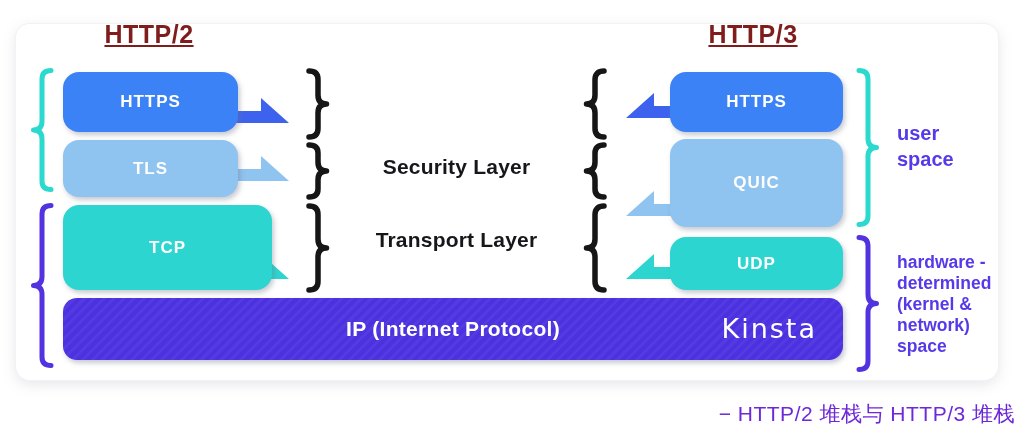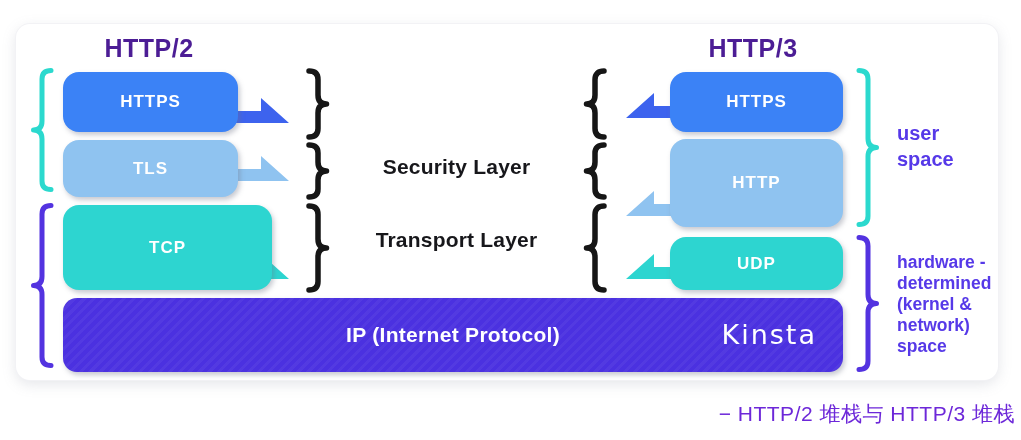--- a/index.html
+++ b/index.html
@@ -10,22 +10,22 @@
   }
   .stage { position: absolute; inset: 0; }
 
   .card {
     position: absolute; left: 16px; top: 24px; width: 982px; height: 356px;
     background: #ffffff; border-radius: 14px;
     box-shadow: 0 0 0 1px #f2f2f5, 0 4px 14px rgba(130,135,155,.22);
   }
 
   .stack-title {
-    position: absolute; top: 34px; width: 180px; text-align: center;
-    font-size: 25px; font-weight: 700; color: #4c1d95; letter-spacing: .5px;
+    position: absolute; top: 20px; width: 180px; text-align: center;
+    font-size: 25px; font-weight: 700; color: #7f1d1d; letter-spacing: .5px; text-decoration: underline;
   }
   .stack-title.left  { left: 59px; }
   .stack-title.right { left: 663px; }
 
   .proto-box {
     position: absolute; border-radius: 16px; z-index: 2;
     display: flex; align-items: center; justify-content: center;
     color: #ffffff; font-weight: 700; font-size: 17px; letter-spacing: 1px;
     box-shadow: 2px 3px 5px rgba(110,115,135,.38);
   }
@@ -39,21 +39,21 @@
 
   .r-https { left: 670px; top: 72px;  width: 173px; height: 60px; }
   .r-quic  { left: 670px; top: 139px; width: 173px; height: 88px; }
   .r-udp   { left: 670px; top: 237px; width: 173px; height: 53px; }
 
   .arrow { position: absolute; z-index: 1; width: 58px; height: 27px; }
   .a1l { left: 232px; top: 97px;  } .a2l { left: 232px; top: 155px; } .a3l { left: 232px; top: 253px; }
   .a1r { left: 625px; top: 92px;  } .a2r { left: 625px; top: 190px; } .a3r { left: 625px; top: 253px; }
 
   .ip-bar {
-    position: absolute; left: 63px; top: 298px; width: 780px; height: 74px;
+    position: absolute; left: 63px; top: 298px; width: 780px; height: 62px;
     border-radius: 14px; z-index: 2;
     background: #4b31e0;
     background-image: repeating-linear-gradient(135deg, rgba(255,255,255,.045) 0 3px, rgba(0,0,0,0) 3px 7px);
     box-shadow: 2px 3px 5px rgba(110,115,135,.38);
     display: flex; align-items: center; justify-content: center;
   }
   .ip-label { color: #fff; font-weight: 700; font-size: 21px; letter-spacing: .3px; }
   .brand {
     position: absolute; right: 26px; top: 50%; transform: translateY(-52%);
     color: #fff; font-weight: 400; font-size: 27px; letter-spacing: 2px;
@@ -143,21 +143,21 @@
     <polygon points="58,14 29,14 29,1 1,26 58,26" fill="#8fc3f0"></polygon>
   </svg>
   <svg class="arrow a3r" viewBox="0 0 58 27">
     <polygon points="58,14 29,14 29,1 1,26 58,26" fill="#2dd5d0"></polygon>
   </svg>
 
   <div class="proto-box blue r-https">
     <span>HTTPS</span>
   </div>
   <div class="proto-box lblue r-quic">
-    <span>HTTP</span>
+    <span>QUIC</span>
   </div>
   <div class="proto-box teal r-udp">
     <span>UDP</span>
   </div>
 
   <div class="ip-bar">
     <span class="ip-label">IP (Internet Protocol)</span>
     <span class="brand">Kinsta</span>
   </div>
 

